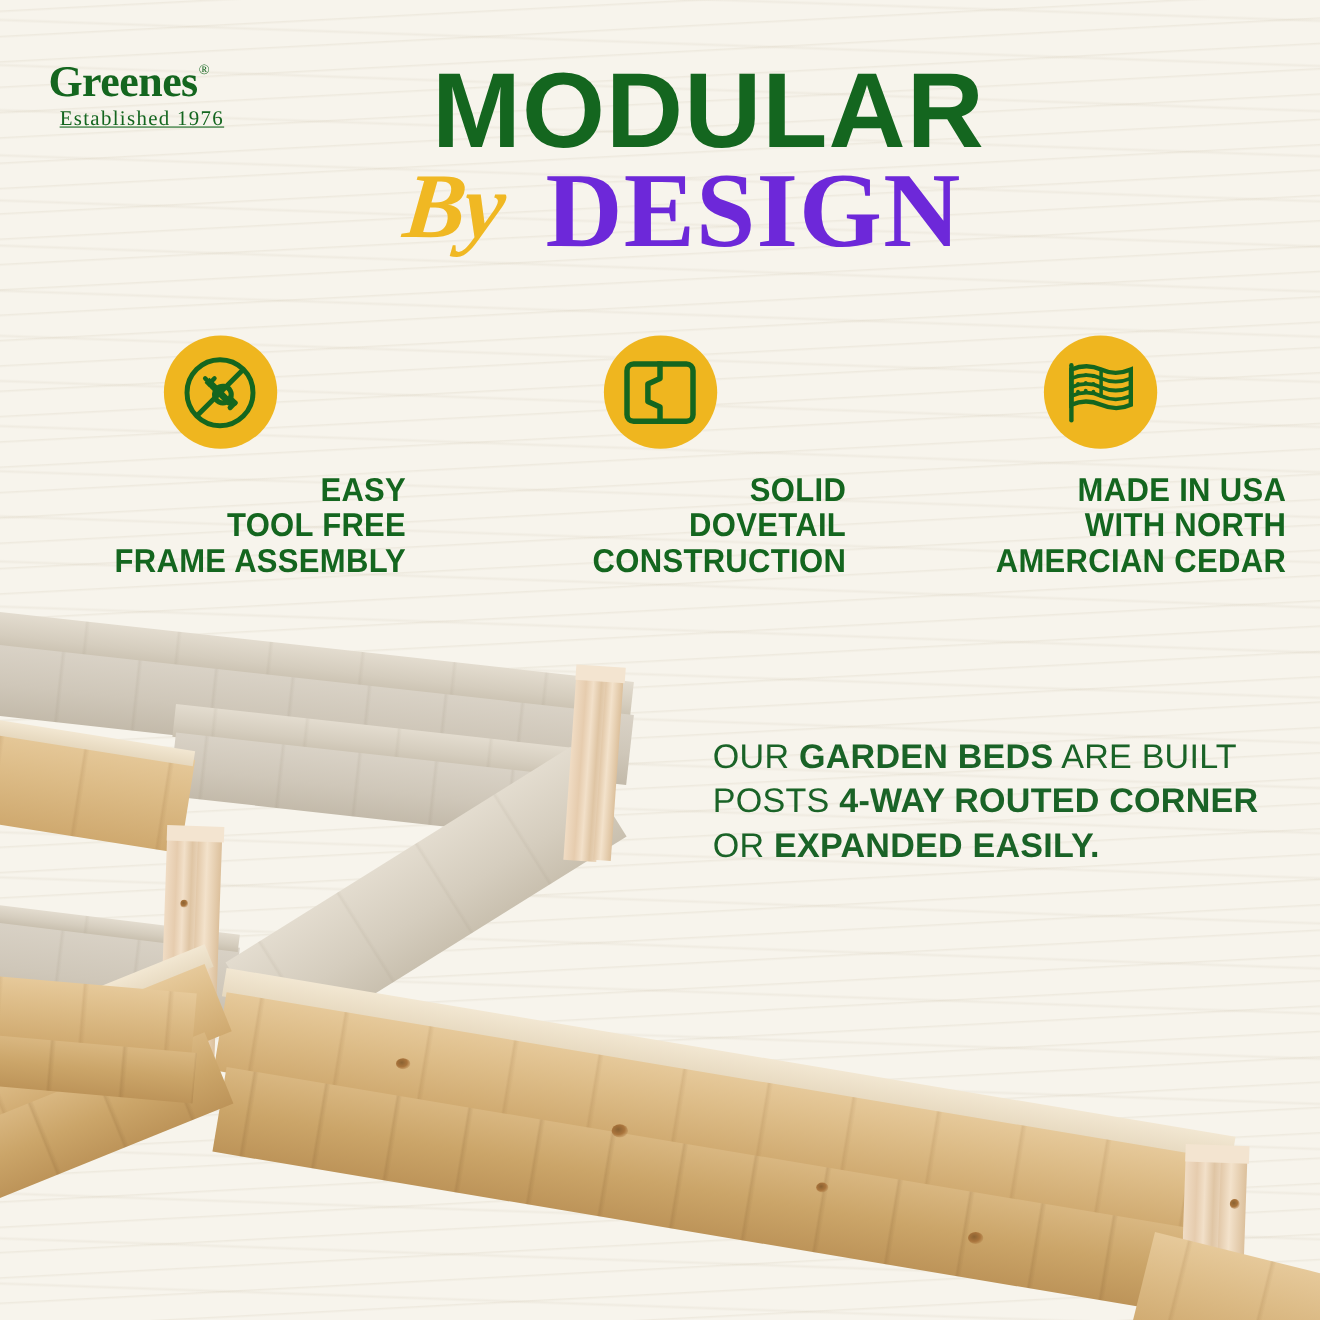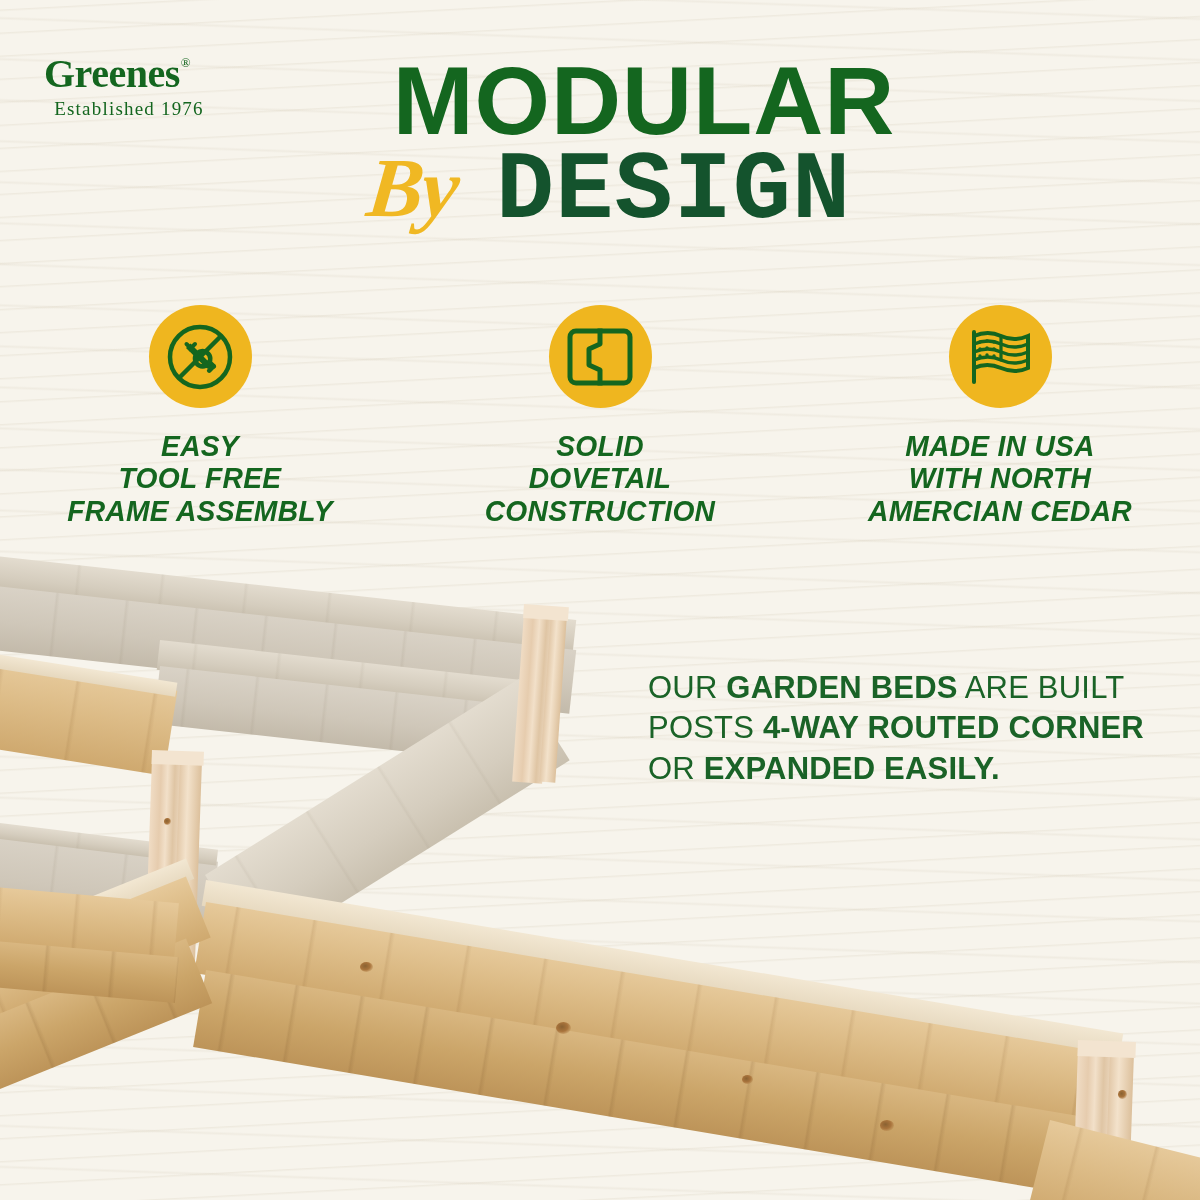--- a/index.html
+++ b/index.html
@@ -58,20 +58,21 @@
     left:1px;
   }
   #logo .est {
     font-family:"Liberation Serif", serif;
     font-size:19px;
     color:#14661F;
     letter-spacing:1.2px;
     margin-top:4px;
     text-align:center;
     width:170px;
+    text-decoration:underline;
   }
 
   
   #headline {
     position:absolute;
     left:0; right:0; top:56px;
     text-align:center;
   }
   #headline .line1 {
     font-family:"Liberation Sans", sans-serif;
@@ -93,39 +94,39 @@
     font-style:italic;
     font-weight:bold;
     font-size:84px;
     color:#F0B823;
     position:absolute;
     left:324px; top:-6px;
     transform:skewX(-6deg);
     letter-spacing:-2px;
   }
   #headline .design {
-    font-family:Liberation Mono, monospace;
+    font-family:Liberation Serif, serif;
     font-weight:bold;
     font-size:97px;
     line-height:1;
-    color:#14532d;
+    color:#6d28d9;
     letter-spacing:1px;
     position:absolute;
     left:452px; top:-2px;
   }
 
   
   #features {
     position:absolute;
     left:0; right:0; top:305px;
     display:flex;
     justify-content:space-around;
     align-items:flex-start;
   }
-  .feature { width:360px; text-align:center;font-style:italic; }
+  .feature { width:360px; text-align:right; }
   .badge {
     width:103px; height:103px;
     border-radius:50%;
     background:#EFB61F;
     margin:0 auto 22px auto;
     display:flex; align-items:center; justify-content:center;
   }
   .flabel {
     font-family:"Liberation Sans", sans-serif;
     font-weight:bold;

